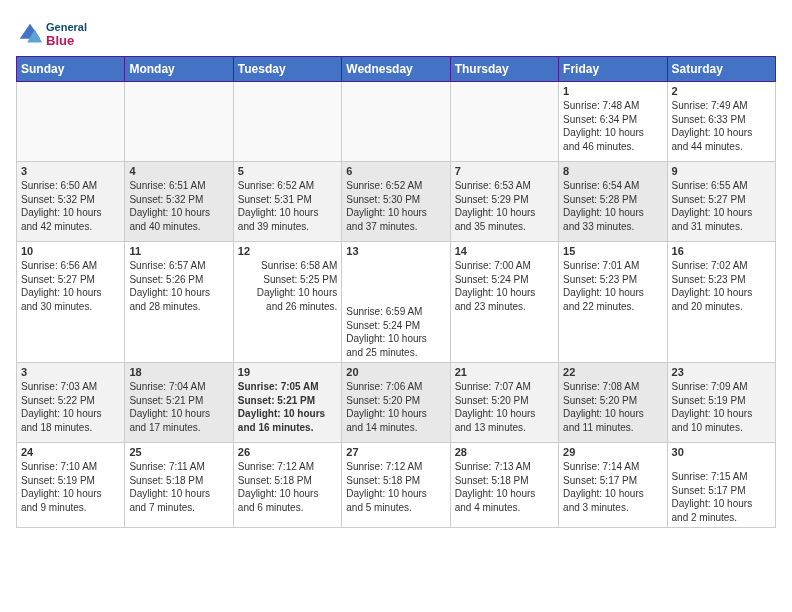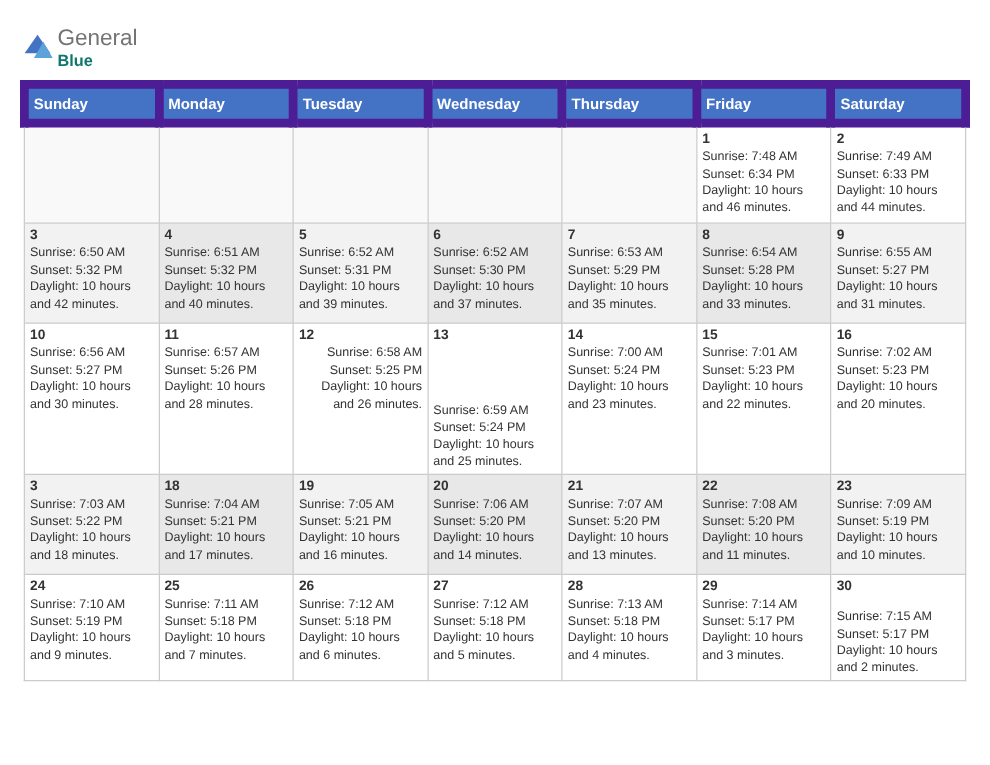--- a/index.html
+++ b/index.html
@@ -43,21 +43,21 @@
       border-collapse: collapse;
       table-layout: fixed;
     }
     th {
       background-color: #4472c4;
       color: #fff;
       font-size: 12px;
       font-weight: bold;
       padding: 5px 4px;
       text-align: left;
-      border: 7px solid #4c1d95;
+      border: 1px solid #4c1d95;
     }
     td {
       vertical-align: top;
       border: 1px solid #ccc;
       padding: 3px 4px;
       font-size: 10px;
       color: #333;
       height: 80px;
       background: #fff;
     }
@@ -97,22 +97,22 @@
 <body>
 
 <div class="header">
   <div class="logo">
     <svg class="logo-icon" viewBox="0 0 30 30">
       <rect x="0" y="0" width="30" height="30" fill="none"></rect>
       <polygon points="15,4 26,20 4,20" fill="#4472c4"></polygon>
       <polygon points="20,10 28,24 12,24" fill="#5ba3d9"></polygon>
     </svg>
     <div>
-      <div style="font-size:18px;font-weight:normal;color:#737373;">General</div>
-      <div style="font-size:13px;font-weight:bold;color:#0f766e;">Blue</div>
+      <div style="font-size:11px;font-weight:bold;color:#0c4a6e;">General</div>
+      <div style="font-size:13px;font-weight:bold;color:#be185d;">Blue</div>
     </div>
   </div>
   <div class="title-area">
     <div class="month-title"></div>
     <div class="location-title"></div>
   </div>
 </div>
 
 <table>
   <thead>
@@ -260,21 +260,21 @@
         </td>
         <td>
           <span class="day-number">18</span>
           <div class="day-info" style="white-space: pre-line;">Sunrise: 7:04 AM
 Sunset: 5:21 PM
 Daylight: 10 hours
 and 17 minutes.</div>
         </td>
         <td>
           <span class="day-number">19</span>
-          <div class="day-info" style="white-space: pre-line;">Sunrise: 7:05 AM
+          <div class="day-info" style="white-space: pre-line; font-weight: bold;">Sunrise: 7:05 AM
 Sunset: 5:21 PM
 Daylight: 10 hours
 and 16 minutes.</div>
         </td>
         <td>
           <span class="day-number">20</span>
           <div class="day-info" style="white-space: pre-line;">Sunrise: 7:06 AM
 Sunset: 5:20 PM
 Daylight: 10 hours
 and 14 minutes.</div>

